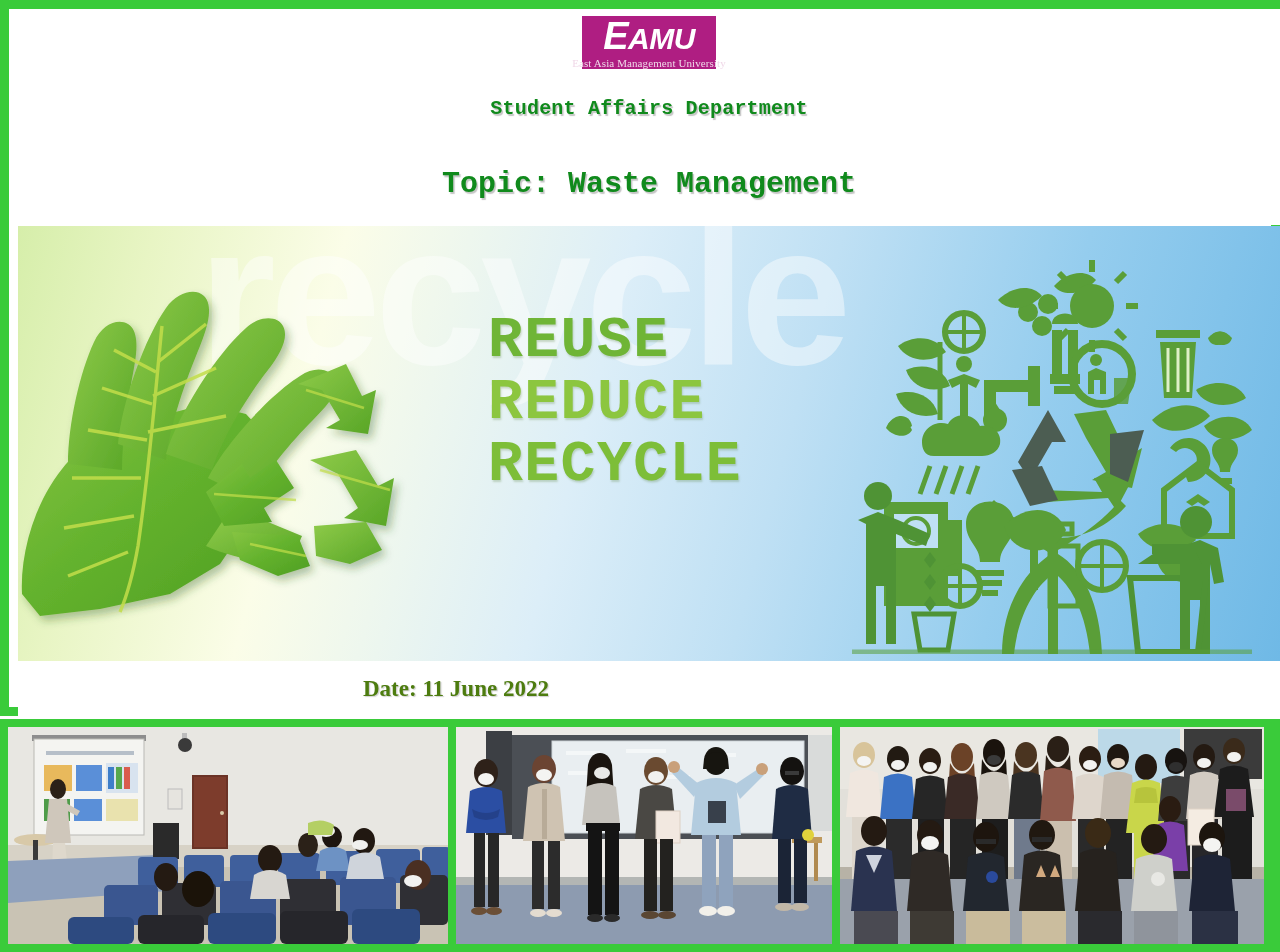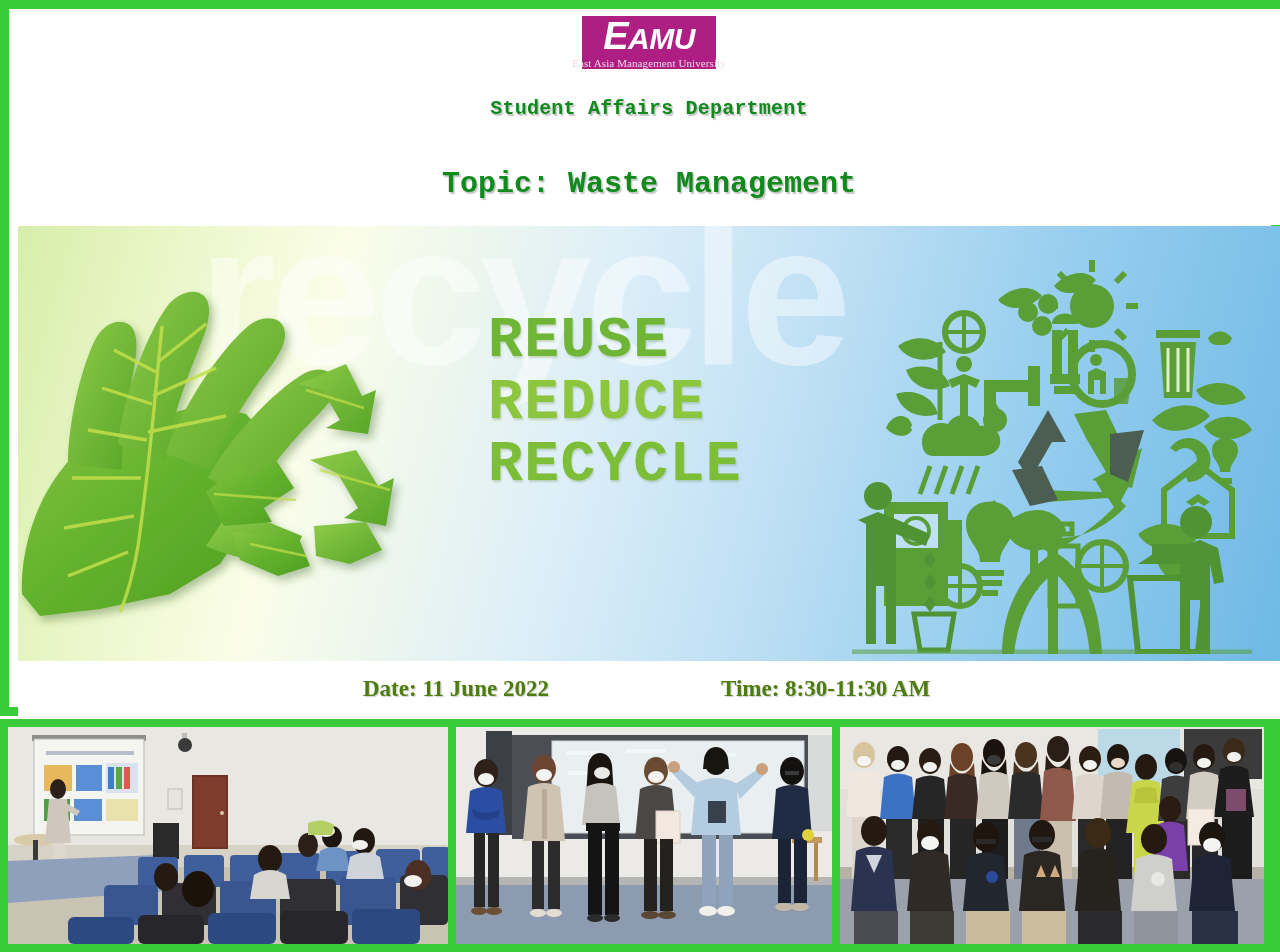--- a/index.html
+++ b/index.html
@@ -397,21 +397,20 @@
             <path d="M300 310 h36 v10 h-36z"></path>
           </g>
 
           <path d="M0 418 H400" stroke="#5a9e38" stroke-width="5" fill="none" opacity="0.55"></path>
         </svg>
       </div>
     </div>
 
     <div class="datetime">
       <div class="dt-item dt-date">Date: 11 June 2022</div>
-      <div class="dt-item dt-time">Time: 8:30-11:30 AM</div>
     </div>
   </div>
 
   <div class="photos">
 
     <div class="photo p1">
       <svg viewBox="0 0 440 217" preserveAspectRatio="none" xmlns="http://www.w3.org/2000/svg" aria-hidden="true">
         <rect width="440" height="217" fill="#e3e2dd"></rect>
         <rect x="0" y="0" width="440" height="126" fill="#e8e7e2"></rect>
         <rect x="0" y="118" width="440" height="36" fill="#d7d2c6"></rect>

